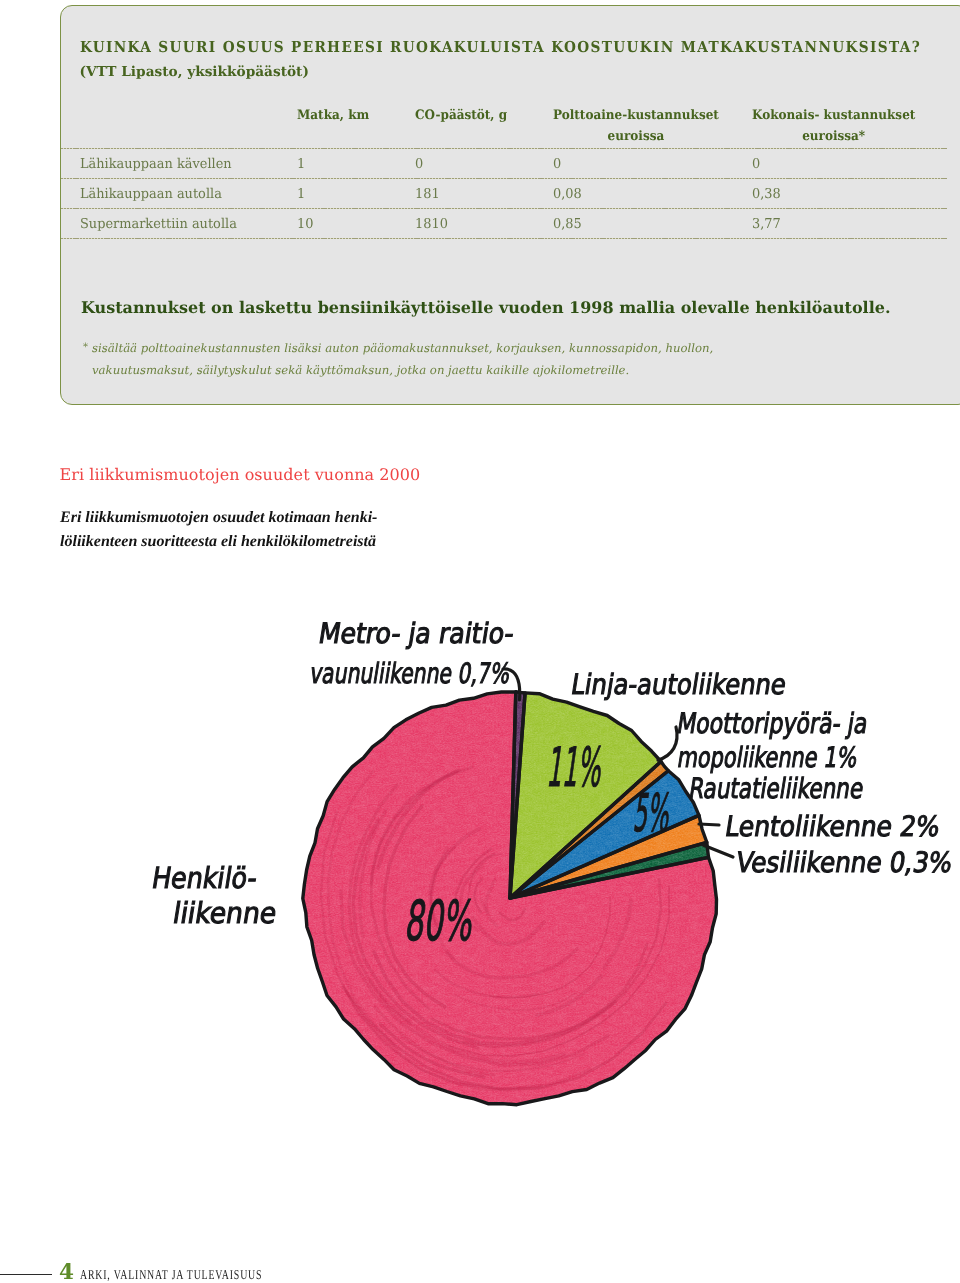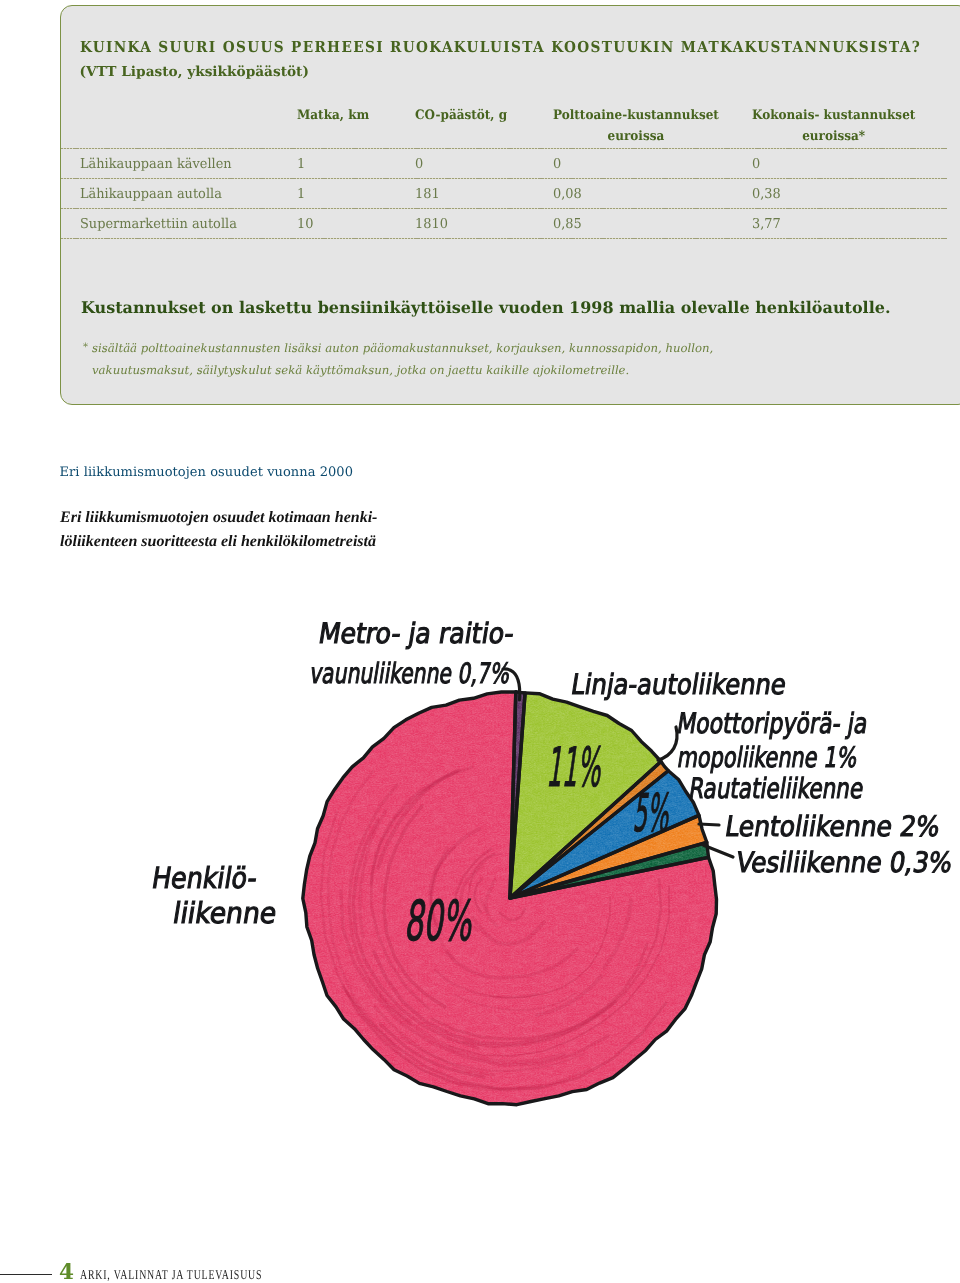--- a/index.html
+++ b/index.html
@@ -38,22 +38,22 @@
   .c3{left:492px;}
   .c4{left:691px;}
 
   .note{position:absolute;left:20px;top:294px;font-size:16px;font-weight:bold;
     color:#2f5015;line-height:1;}
   .foot{position:absolute;left:31px;top:332px;width:640px;font-size:11.7px;
     font-style:italic;color:#6d8240;line-height:21.6px;}
   .foot .star{position:absolute;left:-9px;top:-1px;font-size:10px;font-style:normal;}
 
   
-  h2.sec{position:absolute;left:59.5px;top:465px;margin:0;font-size:13px;
-    font-weight:normal;color:#0c4a6e;line-height:1.2;letter-spacing:0.05px;}
+  h2.sec{position:absolute;left:59.5px;top:465px;margin:0;font-size:16px;
+    font-weight:normal;color:#ef4444;line-height:1.2;letter-spacing:0.05px;}
   .cap{position:absolute;left:60px;top:506px;width:400px;font-size:16px;white-space:nowrap;
     font-family:"Liberation Serif",serif;
     font-style:italic;font-weight:bold;color:#141414;line-height:24px;}
 
 
   
   .chart{position:absolute;left:0;top:0;width:960px;height:1283px;}
   .chart svg{position:absolute;left:0;top:0;display:block;}
   .hw{position:absolute;font-family:"DejaVu Sans",sans-serif;-webkit-font-smoothing:antialiased;opacity:0.999;
       font-weight:normal;color:#16171a;line-height:1.13;white-space:nowrap;

